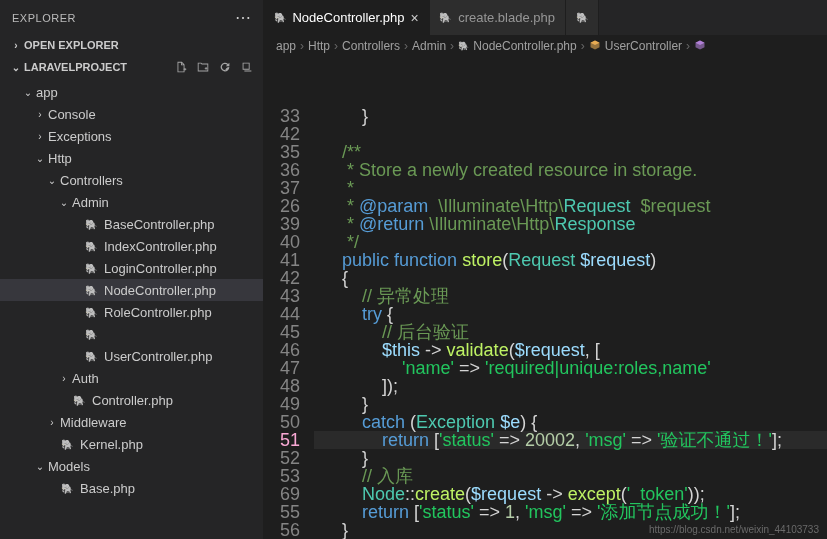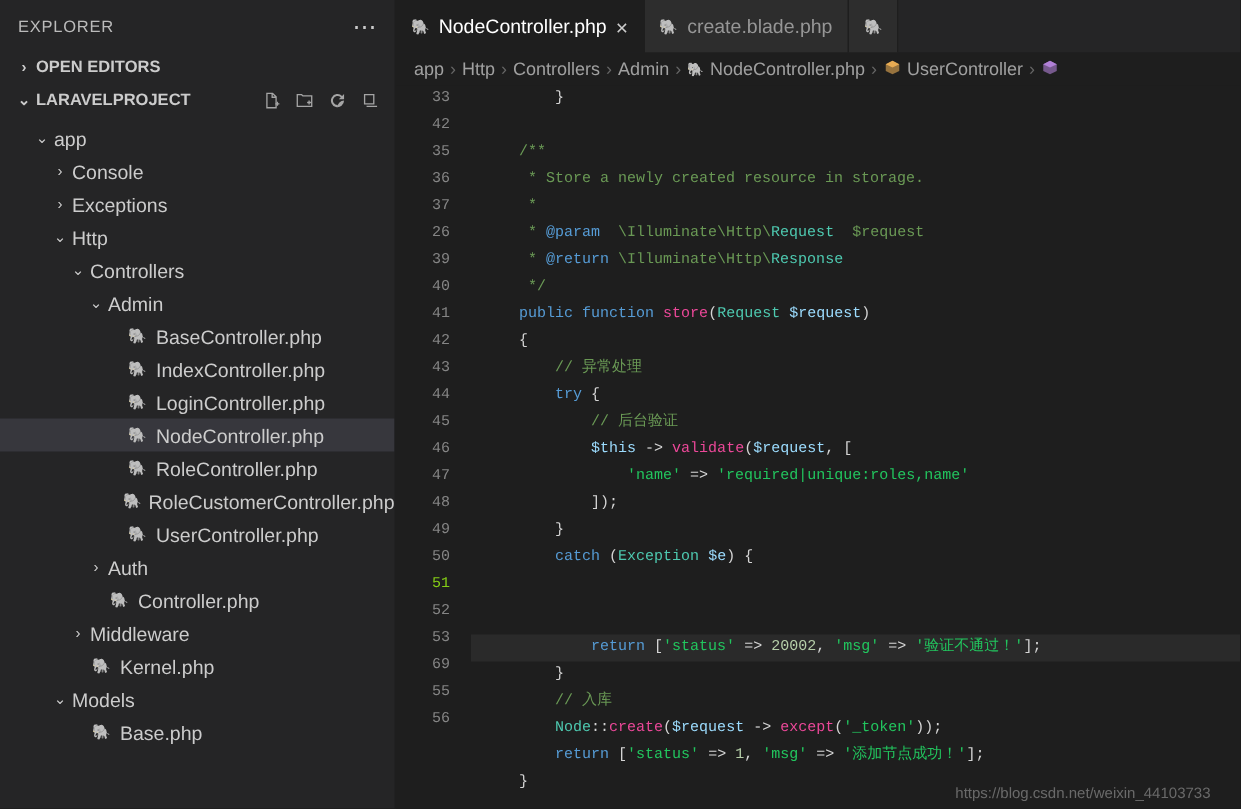--- a/index.html
+++ b/index.html
@@ -28,53 +28,53 @@
 .main { flex: 1; display: flex; flex-direction: column; background: #1e1e1e; min-width: 0; }
 .tabs { display: flex; height: 35px; background: #252526; }
 .tab { display: flex; align-items: center; padding: 0 10px; gap: 6px; background: #2d2d2d; border-right: 1px solid #1e1e1e; cursor: pointer; font-size: 13px; color: #969696; }
 .tab.active { background: #1e1e1e; color: #ffffff; }
 .tab-icon { color: #8892bf; font-size: 10px; }
 .tab-close { font-size: 14px; color: #cccccc; }
 .breadcrumb { display: flex; align-items: center; height: 22px; padding: 0 12px; font-size: 12px; color: #a0a0a0; background: #1e1e1e; gap: 4px; white-space: nowrap; overflow: hidden; }
 .breadcrumb .sep { color: #666; }
 .breadcrumb .crumb-icon { color: #8892bf; font-size: 9px; }
 .breadcrumb .sym-icon { color: #e8ab53; font-size: 11px; }
-.editor { flex: 1; display: flex; overflow: hidden; font-family: Liberation Mono, monospace; font-size: 10px; line-height: 18px; }
+.editor { flex: 1; display: flex; overflow: hidden; font-family: Liberation Sans, sans-serif; font-size: 18px; line-height: 18px; align-items: flex-end; }
 .gutter { width: 50px; text-align: right; padding-right: 14px; color: #858585; background: #1e1e1e; user-select: none; }
 .gutter .ln { height: 18px; }
-.gutter .ln.current { color: #84cc16; }
+.gutter .ln.current { color: #f9a8d4; }
 .code { flex: 1; background: #1e1e1e; white-space: pre; overflow: hidden; }
 .code-line { height: 18px; padding-left: 8px; }
-.code-line.hl { background: #2a2a2a; margin-top: 42px; }
+.code-line.hl { background: #2a2a2a; }
 .c-com { color: #6a9955; }
 .c-doc { color: #6a9955; }
 .c-kw { color: #569cd6; }
-.c-fn { color: #ec4899; }
+.c-fn { color: #bef264; }
 .c-type { color: #4ec9b0; }
 .c-var { color: #9cdcfe; }
 .c-str { color: #22c55e; }
 .c-num { color: #b5cea8; }
 .c-op { color: #d4d4d4; }
 .c-pun { color: #d4d4d4; }
 .c-tag { color: #569cd6; margin-top: 44px; }
 .c-ns { color: #4ec9b0; }
-.watermark { position: absolute; right: 20px; bottom: 4px; font-size: 10px; color: #6a6a6a; }
+.watermark { position: absolute; right: 8px; bottom: 4px; font-size: 10px; color: #6a6a6a; }
 </style>
 </head>
 <body>
 
 <div class="container">
   <div class="sidebar">
     <div class="sidebar-header">
       <span class="sidebar-title">EXPLORER</span>
       <span class="sidebar-dots">⋯</span>
     </div>
     <div class="open-editors">
       <span class="chev">›</span>
-      <span>OPEN EDITORS</span>
+      <span>OPEN EXPLORER</span>
     </div>
     <div class="project-header">
       <span style="display:flex;align-items:center">
         <span class="chev">⌄</span>
         <span>LARAVELPROJECT</span>
       </span>
       <span class="project-actions">
         <span>
             <svg width="14" height="14" viewBox="0 0 16 16">
               <path fill="#c5c5c5" d="M9 2H4v12h8V5L9 2zm0 1.5L10.5 5H9V3.5zM5 13V3h3v3h3v7H5z"></path>
@@ -145,21 +145,20 @@
           <span class="tree-label">NodeController.php</span>
         </div>
         <div class="tree-item pad-5">
           <span class="chev"></span>
           <span class="file-icon php-icon">🐘</span>
           <span class="tree-label">RoleController.php</span>
         </div>
         <div class="tree-item pad-5">
           <span class="chev"></span>
           <span class="file-icon php-icon">🐘</span>
-          <span class="tree-label">RoleCustomerController.php</span>
         </div>
         <div class="tree-item pad-5">
           <span class="chev"></span>
           <span class="file-icon php-icon">🐘</span>
           <span class="tree-label">UserController.php</span>
         </div>
         <div class="tree-item pad-4">
           <span class="chev">›</span>
           <span class="tree-label">Auth</span>
         </div>

